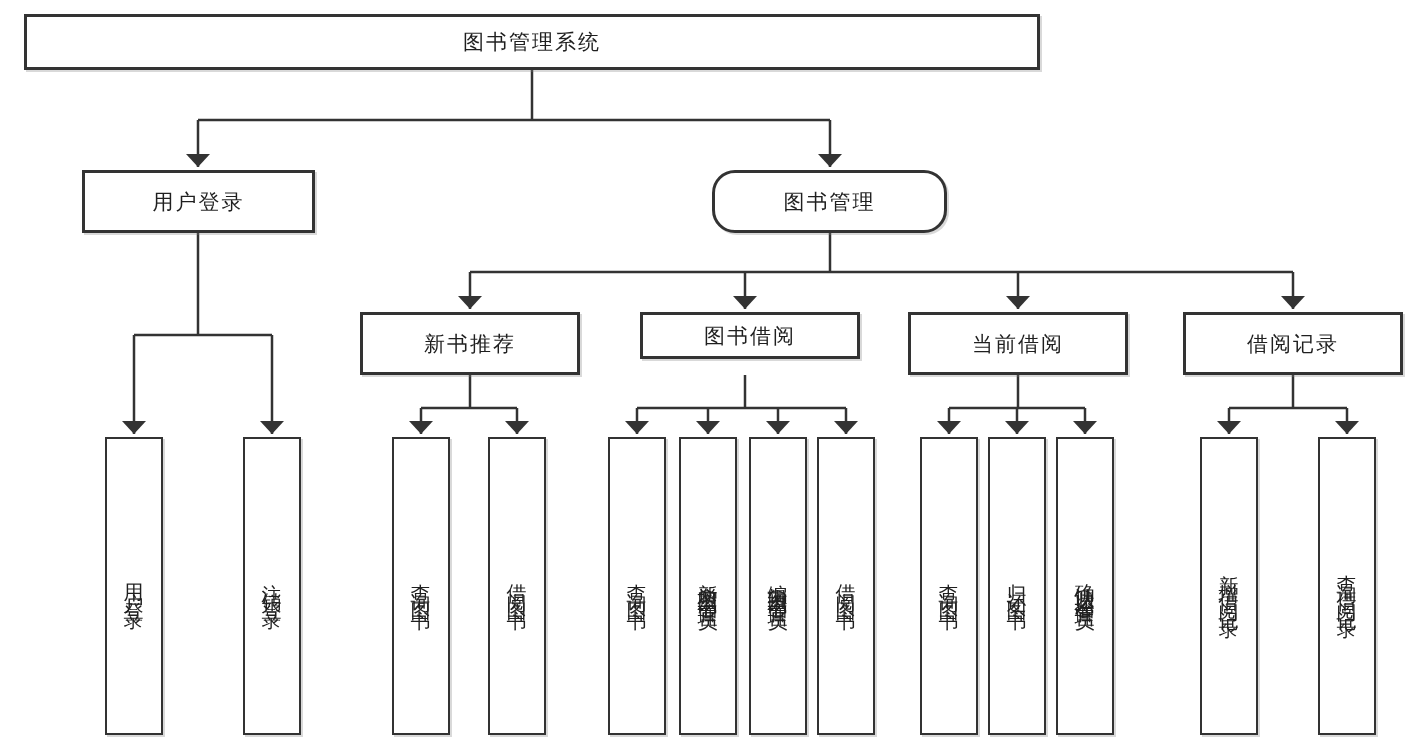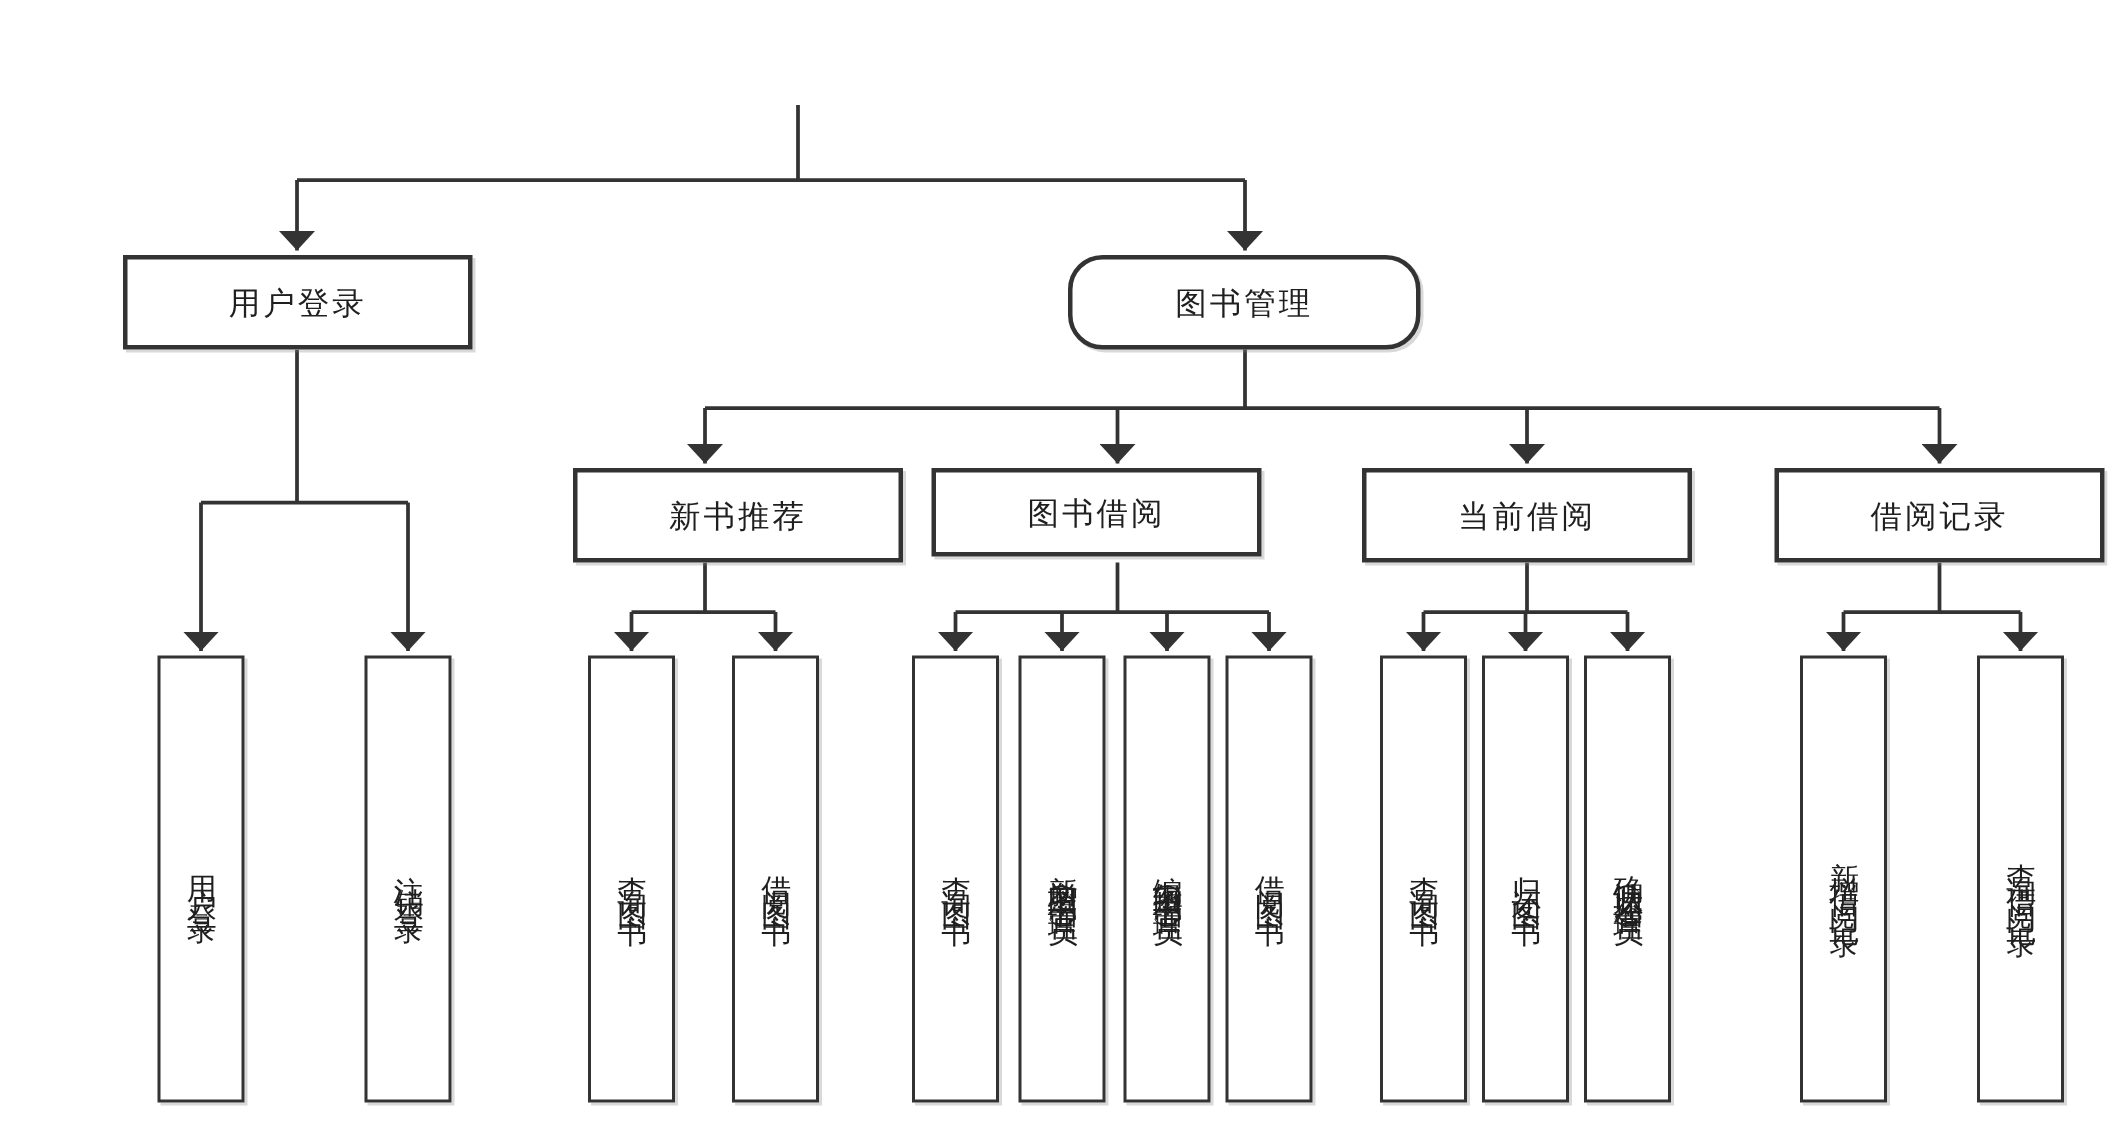--- a/index.html
+++ b/index.html
@@ -22,22 +22,22 @@
   .vnode{ border-width:2.5px; }
   .vnode span{
     writing-mode:vertical-rl; text-orientation:mixed;
     font-size:20px; letter-spacing:9px; white-space:normal; line-height:1;
   }
   .vnode.tight span{ letter-spacing:4px; }
   
   #n-root{ left:24px;  top:14px;  width:1016px; height:56px; }
   #n-ul  { left:82px;  top:170px; width:233px;  height:63px; }
   #n-bm  { left:712px; top:170px; width:235px;  height:63px;border-radius:23px; }
-  #n-nb  { left:360px; top:312px; width:220px;  height:63px;margin-left:22px; }
-  #n-bb  { left:621px; top:312px; width:220px;  height:59px; }
+  #n-nb  { left:360px; top:312px; width:220px;  height:63px; }
+  #n-bb  { left:640px; top:312px; width:220px;  height:47px; }
   #n-cb  { left:908px; top:312px; width:220px;  height:63px; }
   #n-br  { left:1183px;top:312px; width:220px;  height:63px; }
   .vnode{ top:437px; width:58px; height:298px; }
   #n-ul1{ left:105px; } #n-ul2{ left:243px; }
   #n-nb1{ left:392px; } #n-nb2{ left:488px; }
   #n-bb1{ left:608px; } #n-bb2{ left:679px; } #n-bb3{ left:749px; } #n-bb4{ left:817px; }
   #n-cb1{ left:920px; } #n-cb2{ left:988px; } #n-cb3{ left:1056px; }
   #n-br1{ left:1200px; } #n-br2{ left:1318px; }
   .watermark{
     position:absolute; right:12px; bottom:5px; z-index:5;
@@ -91,20 +91,23 @@
     <path d="M949,408 V434" marker-end="url(#arrow)"></path>
     <path d="M1017,408 V434" marker-end="url(#arrow)"></path>
     <path d="M1085,408 V434" marker-end="url(#arrow)"></path>
 
     <path d="M1293,375 V408"></path>
     <path d="M1229,408 H1347"></path>
     <path d="M1229,408 V434" marker-end="url(#arrow)"></path>
     <path d="M1347,408 V434" marker-end="url(#arrow)"></path>
   </svg>
 
+  <div class="node" id="n-root">
+    <span>图书管理系统</span>
+  </div>
 
   <div class="node" id="n-ul">
     <span>用户登录</span>
   </div>
   <div class="node" id="n-bm">
     <span>图书管理</span>
   </div>
 
   <div class="node" id="n-nb">
     <span>新书推荐</span>

